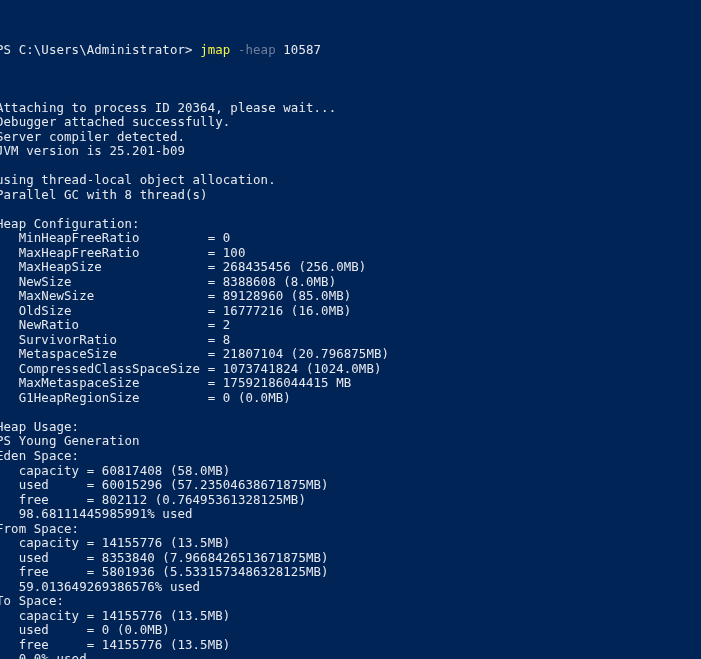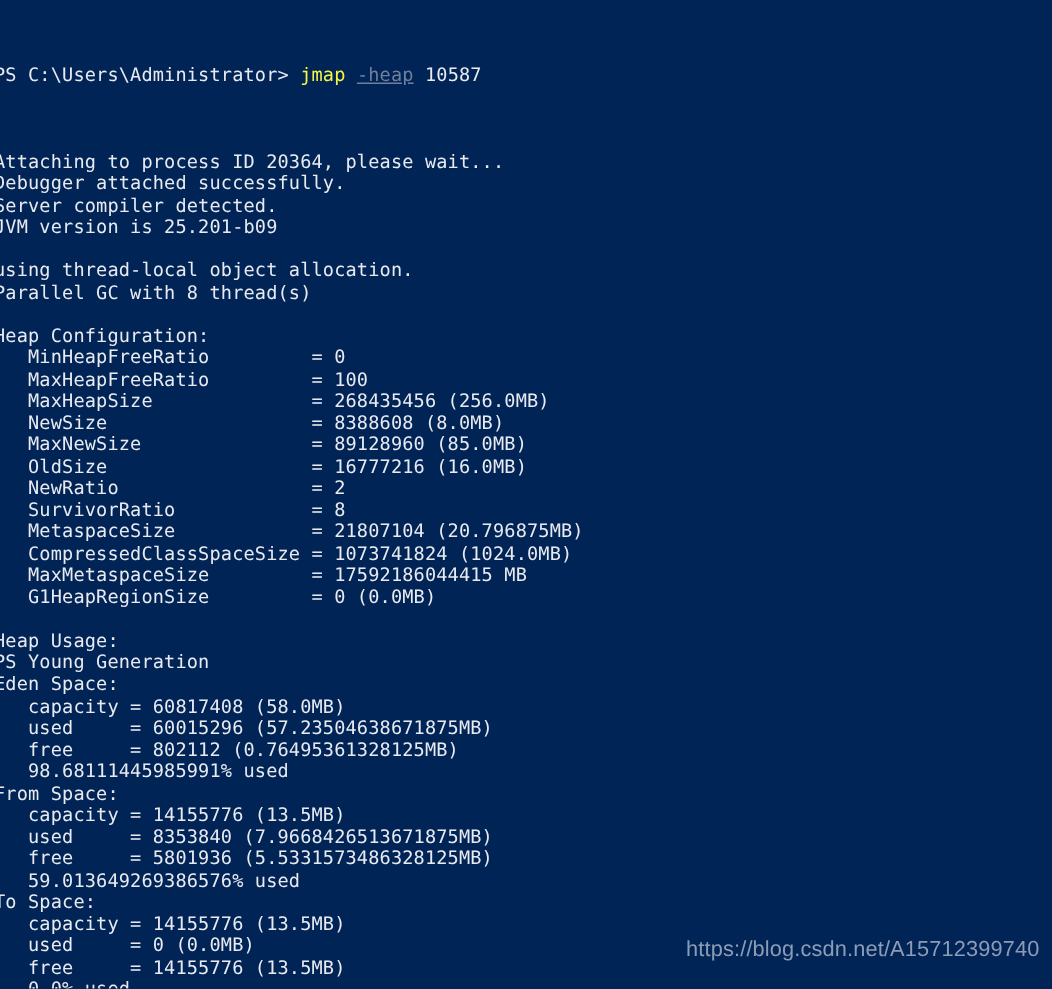--- a/index.html
+++ b/index.html
@@ -31,21 +31,21 @@
     line-height: 14.52px;
     color: #e8eaf0;
     white-space: pre;
     letter-spacing: 0.1px;
   }
   .line {
     height: 14.52px;
     white-space: pre;
   }
   .cmd-name { color: #f5f543; }
-  .cmd-param { color: #6f7f9c; text-decoration: underline; }
+  .cmd-param { color: #6f7f9c; }
   .cmd-arg { color: #e8eaf0; }
   .prompt-text { color: #e8eaf0; }
 
   #watermark {
     position: absolute;
     right: 8px;
     bottom: 18px;
     font-family: "Liberation Sans", sans-serif;
     font-size: 14.5px;
     color: #93a3bd;
@@ -60,15 +60,14 @@
 <div id="console" style="background: rgb(1, 36, 86);">
 
   <div id="console-lines" style="color: rgb(232, 234, 240);">
 
     <div class="line"><span class="prompt-text">PS C:\Users\Administrator&gt; </span><span class="cmd-name" style="color: rgb(245, 245, 67);">jmap</span><span class="prompt-text"> </span><span class="cmd-param" style="color: rgb(111, 127, 156);">-heap</span><span class="prompt-text"> </span><span class="cmd-arg">10587</span></div>
 
     <div id="output-body"><div class="line">Attaching to process ID 20364, please wait...</div><div class="line">Debugger attached successfully.</div><div class="line">Server compiler detected.</div><div class="line">JVM version is 25.201-b09</div><div class="line">&nbsp;</div><div class="line">using thread-local object allocation.</div><div class="line">Parallel GC with 8 thread(s)</div><div class="line">&nbsp;</div><div class="line">Heap Configuration:</div><div class="line">   MinHeapFreeRatio         = 0</div><div class="line">   MaxHeapFreeRatio         = 100</div><div class="line">   MaxHeapSize              = 268435456 (256.0MB)</div><div class="line">   NewSize                  = 8388608 (8.0MB)</div><div class="line">   MaxNewSize               = 89128960 (85.0MB)</div><div class="line">   OldSize                  = 16777216 (16.0MB)</div><div class="line">   NewRatio                 = 2</div><div class="line">   SurvivorRatio            = 8</div><div class="line">   MetaspaceSize            = 21807104 (20.796875MB)</div><div class="line">   CompressedClassSpaceSize = 1073741824 (1024.0MB)</div><div class="line">   MaxMetaspaceSize         = 17592186044415 MB</div><div class="line">   G1HeapRegionSize         = 0 (0.0MB)</div><div class="line">&nbsp;</div><div class="line">Heap Usage:</div><div class="line">PS Young Generation</div><div class="line">Eden Space:</div><div class="line">   capacity = 60817408 (58.0MB)</div><div class="line">   used     = 60015296 (57.23504638671875MB)</div><div class="line">   free     = 802112 (0.76495361328125MB)</div><div class="line">   98.68111445985991% used</div><div class="line">From Space:</div><div class="line">   capacity = 14155776 (13.5MB)</div><div class="line">   used     = 8353840 (7.9668426513671875MB)</div><div class="line">   free     = 5801936 (5.5331573486328125MB)</div><div class="line">   59.013649269386576% used</div><div class="line">To Space:</div><div class="line">   capacity = 14155776 (13.5MB)</div><div class="line">   used     = 0 (0.0MB)</div><div class="line">   free     = 14155776 (13.5MB)</div><div class="line">   0.0% used</div></div>
 
   </div>
 
-  <div id="watermark" style="color: rgb(147, 163, 189);">https://blog.csdn.net/A15712399740</div>
 
 </div>
 
 </body></html>

